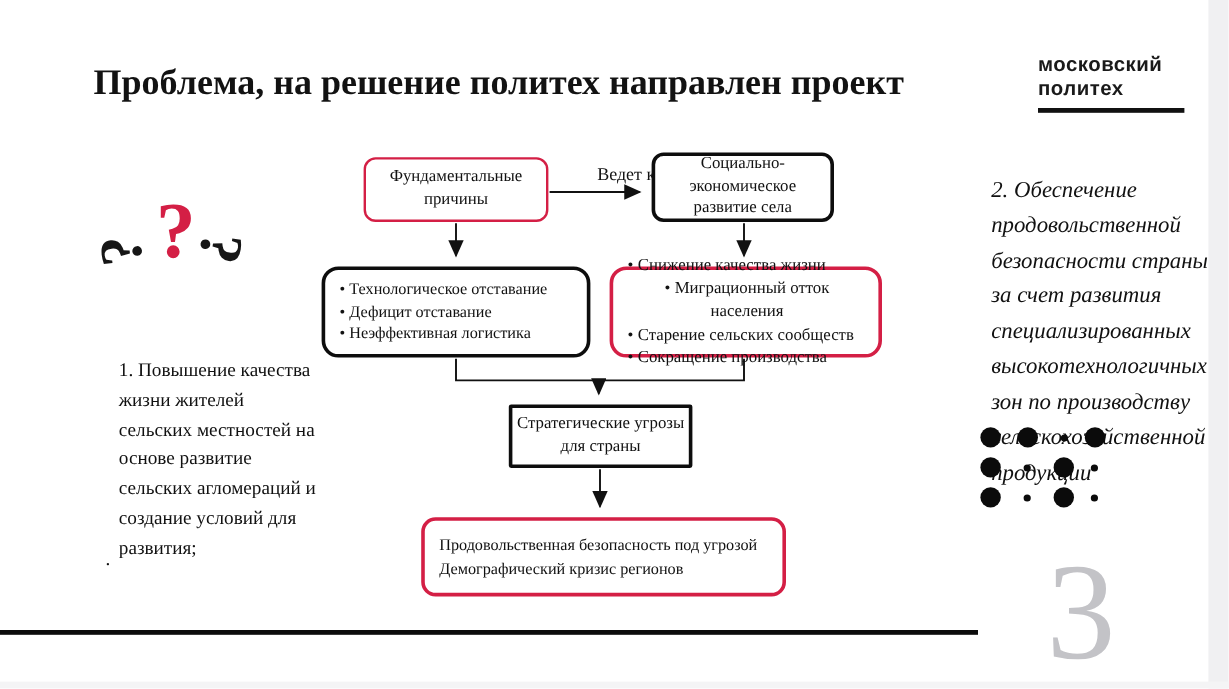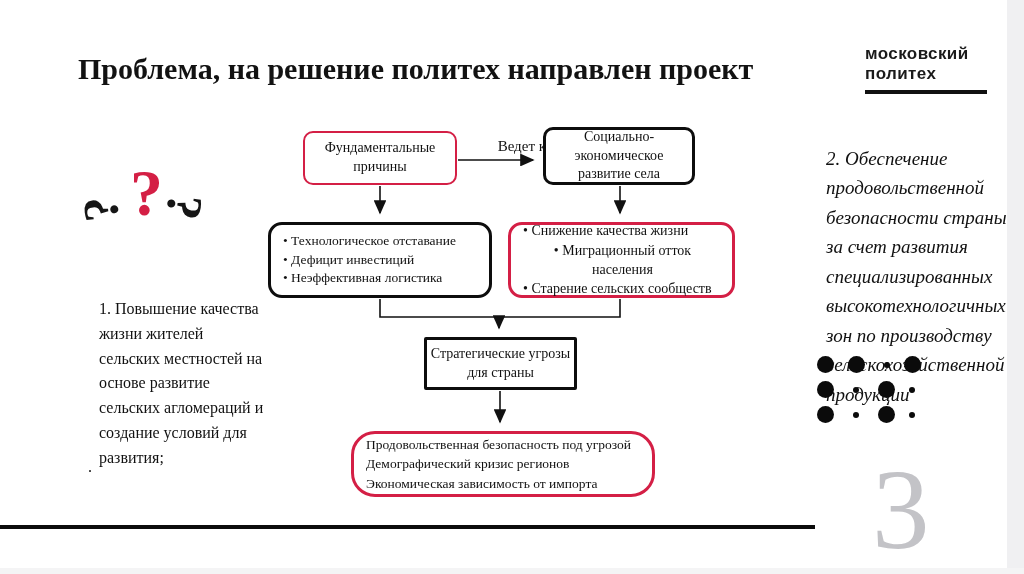--- a/index.html
+++ b/index.html
@@ -40,21 +40,21 @@
   .box-b{left:543px;top:127px;width:152px;height:58px;border-radius:10px;padding:2px 6px;}
   .box-e{left:424px;top:337px;width:153px;height:53px;border-radius:2px;}
   .arrow-label{position:absolute;left:460px;top:138px;width:86px;text-align:right;
     font-size:15px;color:#111;}
   ul.box{margin:0;padding:6px 10px 6px 12px;list-style:none;
     flex-direction:column;align-items:flex-start;justify-content:center;text-align:center;}
   .box-c{left:268px;top:222px;width:224px;height:76px;border-radius:14px;font-size:13.5px;}
   .box-d{left:508px;top:222px;width:227px;height:76px;border-radius:14px;font-size:14px;}
   .box-c li,.box-d li{line-height:1.38;}
   .box-c li::before,.box-d li::before{content:"• ";}
-  .box-f{left:351px;top:431px;width:304px;height:66px;border-radius:24px;
+  .box-f{left:351px;top:431px;width:304px;height:66px;border-radius:12px;
     font-size:13.5px;padding:6px 12px;}
   .box-f li{line-height:1.45;}
   
   .connectors{position:absolute;left:0;top:0;pointer-events:none;}
   
   .dots{position:absolute;left:812px;top:352px;display:grid;
     grid-template-columns:26px 36px 25px 26px;grid-auto-rows:25px;}
   .dot{align-self:center;justify-self:center;border-radius:50%;background:#0b0b0b;}
   .dot-large{width:17px;height:17px;}
   .dot-small{width:6px;height:6px;}
@@ -103,36 +103,36 @@
     <line x1="499" y1="317" x2="499" y2="328" stroke="#111" stroke-width="1.6" marker-end="url(#ah)"></line>
     <line x1="500" y1="391" x2="500" y2="422" stroke="#111" stroke-width="1.6" marker-end="url(#ah)"></line>
   </svg>
 
   <div class="box red box-a">Фундаментальные причины</div>
   <div class="arrow-label">Ведет к</div>
   <div class="box box-b">Социально-экономическое развитие села</div>
 
   <ul class="box box-c">
       <li>Технологическое отставание</li>
-      <li>Дефицит инвестиций</li>
+      <li>Дефицит отставание</li>
       <li>Неэффективная логистика</li>
     </ul>
 
   <ul class="box red box-d">
       <li>Снижение качества жизни</li>
       <li>Миграционный отток населения</li>
       <li>Старение сельских сообществ</li>
+      <li>Сокращение производства</li>
     </ul>
 
   <div class="box box-e">Стратегические угрозы для страны</div>
 
   <ul class="box red box-f">
       <li>Продовольственная безопасность под угрозой</li>
       <li>Демографический кризис регионов</li>
-      <li>Экономическая зависимость от импорта</li>
     </ul>
 
   <div class="dots">
       <span class="dot dot-large"></span>
       <span class="dot dot-large"></span>
       <span class="dot dot-small"></span>
       <span class="dot dot-large"></span>
       <span class="dot dot-large"></span>
       <span class="dot dot-small"></span>
       <span class="dot dot-large"></span>

